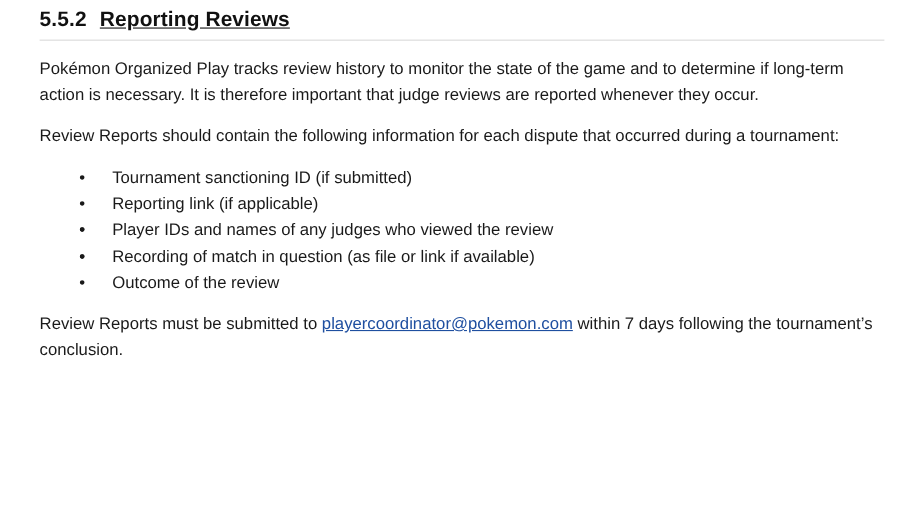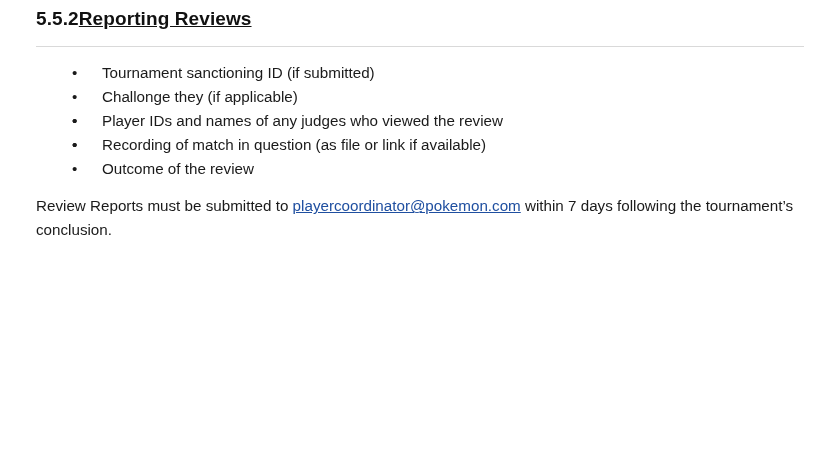--- a/index.html
+++ b/index.html
@@ -17,21 +17,22 @@
   .page {
     box-sizing: border-box;
     width: 832px;
     height: 464px;
     padding: 8px 28px 0 36px;
     background: #ffffff;
   }
   .heading-row {
     display: flex;
     align-items: flex-end;
-    padding-bottom: 16px;
+    gap: 12px;
+    padding-bottom: 6px;
     border-bottom: 1px solid #d9d9d9;
     margin-bottom: 14px;
   }
   .heading-num {
     font-size: 19px;
     font-weight: bold;
     color: #111111;
     letter-spacing: 0.1px;
   }
   .heading-title {
@@ -81,30 +82,32 @@
 </head>
 <body>
 
 <div class="page">
 
   <div class="heading-row">
     <span class="heading-num">5.5.2</span>
     <span class="heading-title">Reporting Reviews</span>
   </div>
 
+  <p class="body-text">Pokémon Organized Play tracks review history to monitor the state of the game and to determine if long-term action is necessary. It is therefore important that judge reviews are reported whenever they occur.</p>
 
+  <p class="body-text">Review Reports should contain the following information for each dispute that occurred during a tournament:</p>
 
   <ul class="bullets">
     <li>
       <span class="dot">•</span>
       <span>Tournament sanctioning ID (if submitted)</span>
     </li>
     <li>
       <span class="dot">•</span>
-      <span>Challonge they (if applicable)</span>
+      <span>Reporting link (if applicable)</span>
     </li>
     <li>
       <span class="dot">•</span>
     </li>
     <li>
       <span class="dot">•</span>
       <span>Player IDs and names of any judges who viewed the review</span>
     </li>
     <li>
       <span class="dot">•</span>

